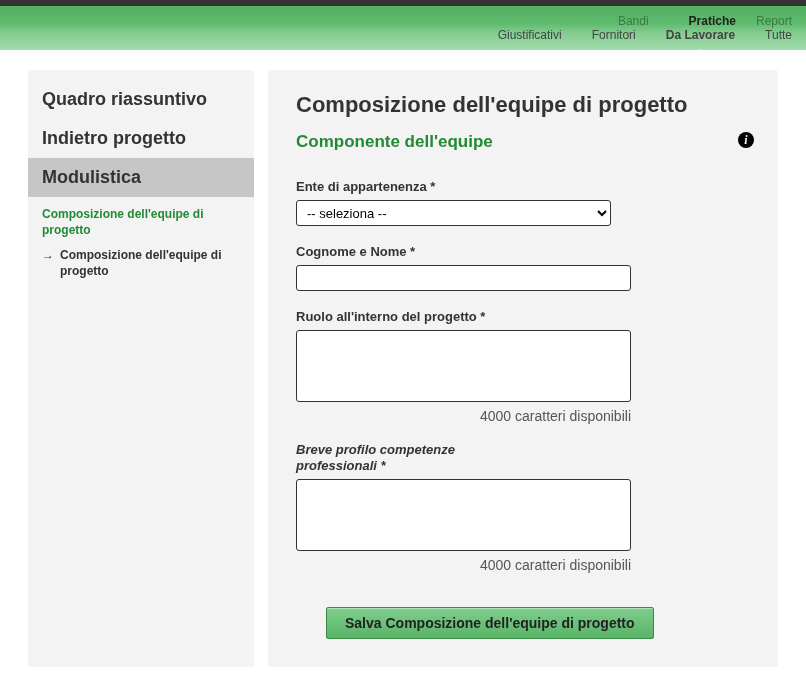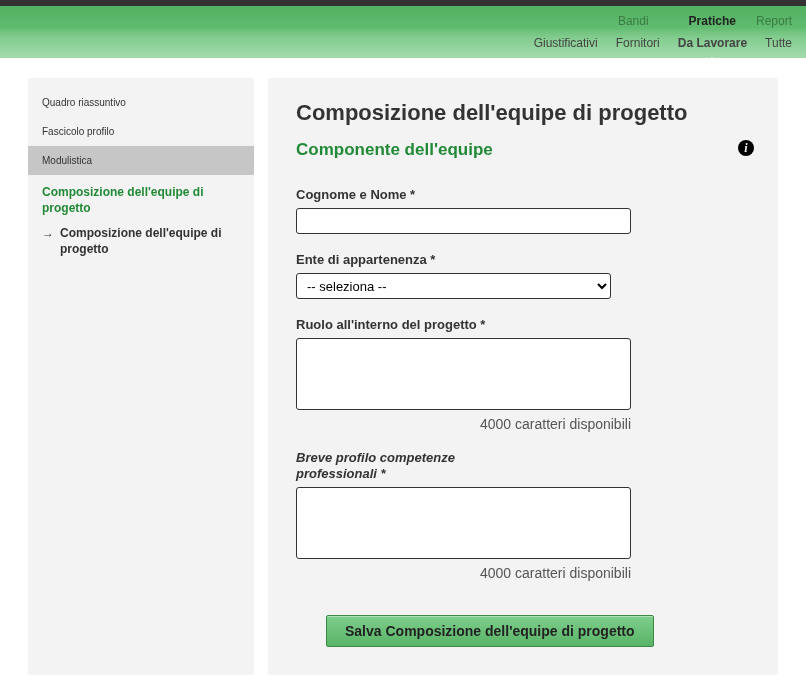--- a/index.html
+++ b/index.html
@@ -1,39 +1,39 @@
 <!DOCTYPE html>
 <html><head>
 <meta charset="utf-8">
 <style>
   * { box-sizing: border-box; margin: 0; padding: 0; }
   body { font-family: "Trebuchet MS", Verdana, sans-serif; font-size: 13px; color: #333; background: #fff; }
   .header-bar { height: 6px; background: #333; }
   .subheader {
-    height: 52px;
+    height: 44px;
     background: linear-gradient(to bottom, #52b061 0%, #5fbb6e 40%, #82cc8e 60%, #a3dbac 100%);
     position: relative;
   }
   .tabs-top { position: absolute; right: 14px; top: 8px; display: flex; gap: 20px; font-size: 12px; }
   .tabs-top .tab { color: #3a7a44; cursor: pointer; }
   .tabs-top .tab.active { color: #222; font-weight: bold; padding-left: 20px; }
-  .tabs-bottom { position: absolute; right: 14px; bottom: 8px; display: flex; gap: 18px; font-size: 12px; }
+  .tabs-bottom { position: absolute; right: 14px; bottom: 8px; display: flex; gap: 30px; font-size: 12px; }
   .tabs-bottom .tab { color: #444; cursor: pointer; }
   .tabs-bottom .tab.active { font-weight: bold; position: relative; }
   .tabs-bottom .tab.active::after {
     content: ""; position: absolute; left: 50%; bottom: -14px; transform: translateX(-50%);
     width: 0; height: 0; border-left: 7px solid transparent; border-right: 7px solid transparent; border-bottom: 7px solid #fff;
   }
   .container { padding: 20px 28px; }
   .breadcrumb { font-size: 13px; color: #444; margin-bottom: 18px; }
   .breadcrumb a { color: #228a36; text-decoration: underline; cursor: pointer; }
   .breadcrumb .sep { color: #999; margin: 0 6px; }
   .layout { display: flex; gap: 14px; }
   .sidebar { width: 226px; background: #f3f3f3; border-radius: 3px; padding: 10px 0 20px 0; }
-  .sidebar-item { padding: 9px 14px; font-weight: normal; font-size: 10px; cursor: pointer; color: #333; }
+  .sidebar-item { padding: 9px 14px; font-weight: bold; font-size: 18px; cursor: pointer; color: #333; }
   .sidebar-item.active { background: #c6c6c6; }
   .sidebar-sub { padding: 10px 14px 0 14px; }
   .sub-link { color: #228a36; font-size: 12px; line-height: 1.3; display: block; margin-bottom: 10px; cursor: pointer; font-weight: bold; }
   .sub-current { display: flex; align-items: flex-start; gap: 6px; font-size: 12px; line-height: 1.3; font-weight: bold; color: #333; }
   .sub-current .arrow { font-weight: bold; }
   .main { flex: 1; background: #f3f3f3; border-radius: 3px; padding: 22px 28px 28px 28px; position: relative; }
   h1 { font-size: 22px; font-weight: bold; color: #333; margin-bottom: 14px; }
   h2 { font-size: 17px; font-weight: bold; color: #228a36; margin-bottom: 27px; }
   .info-icon { position: absolute; top: 62px; right: 24px; font-size: 16px; color: #000; cursor: pointer; font-weight: bold; font-style: italic; font-family: Georgia, serif; background:#000; width:16px; height:16px; border-radius:50%; color:#f3f3f3; text-align:center; line-height:16px; font-size:12px;}
   .form-group { margin-bottom: 18px; }
@@ -74,46 +74,46 @@
     <span class="tab active">Da Lavorare</span>
     <span class="tab">Tutte</span>
   </div>
 </div>
 
 <div class="container">
 
   <div class="layout">
     <div class="sidebar">
       <div class="sidebar-item">Quadro riassuntivo</div>
-      <div class="sidebar-item">Fascicolo profilo</div>
+      <div class="sidebar-item">Indietro progetto</div>
       <div class="sidebar-item active">Modulistica</div>
       <div class="sidebar-sub">
         <span class="sub-link">Composizione dell'equipe di progetto</span>
         <div class="sub-current">
           <span class="arrow">→</span>
           <span>Composizione dell'equipe di progetto</span>
         </div>
       </div>
     </div>
 
     <div class="main">
       <h1>Composizione dell'equipe di progetto</h1>
       <h2>Componente dell'equipe</h2>
       <div class="info-icon">i</div>
 
       <div class="form-group">
-        <label>Cognome e Nome *</label>
-        <input class="text-input" type="text" value="" style="">
-      </div>
-
-      <div class="form-group">
         <label>Ente di appartenenza *</label>
         <select class="select-input">
           <option>-- seleziona --</option>
         </select>
+      </div>
+
+      <div class="form-group">
+        <label>Cognome e Nome *</label>
+        <input class="text-input" type="text" value="" style="">
       </div>
 
       <div class="form-group">
         <label>Ruolo all'interno del progetto *</label>
         <textarea class="textarea-input" style=""></textarea>
         <div class="char-count"><span>4000</span><span> caratteri disponibili</span></div>
       </div>
 
       <div class="form-group">
         <label class="label-block">Breve profilo competenze professionali *</label>

